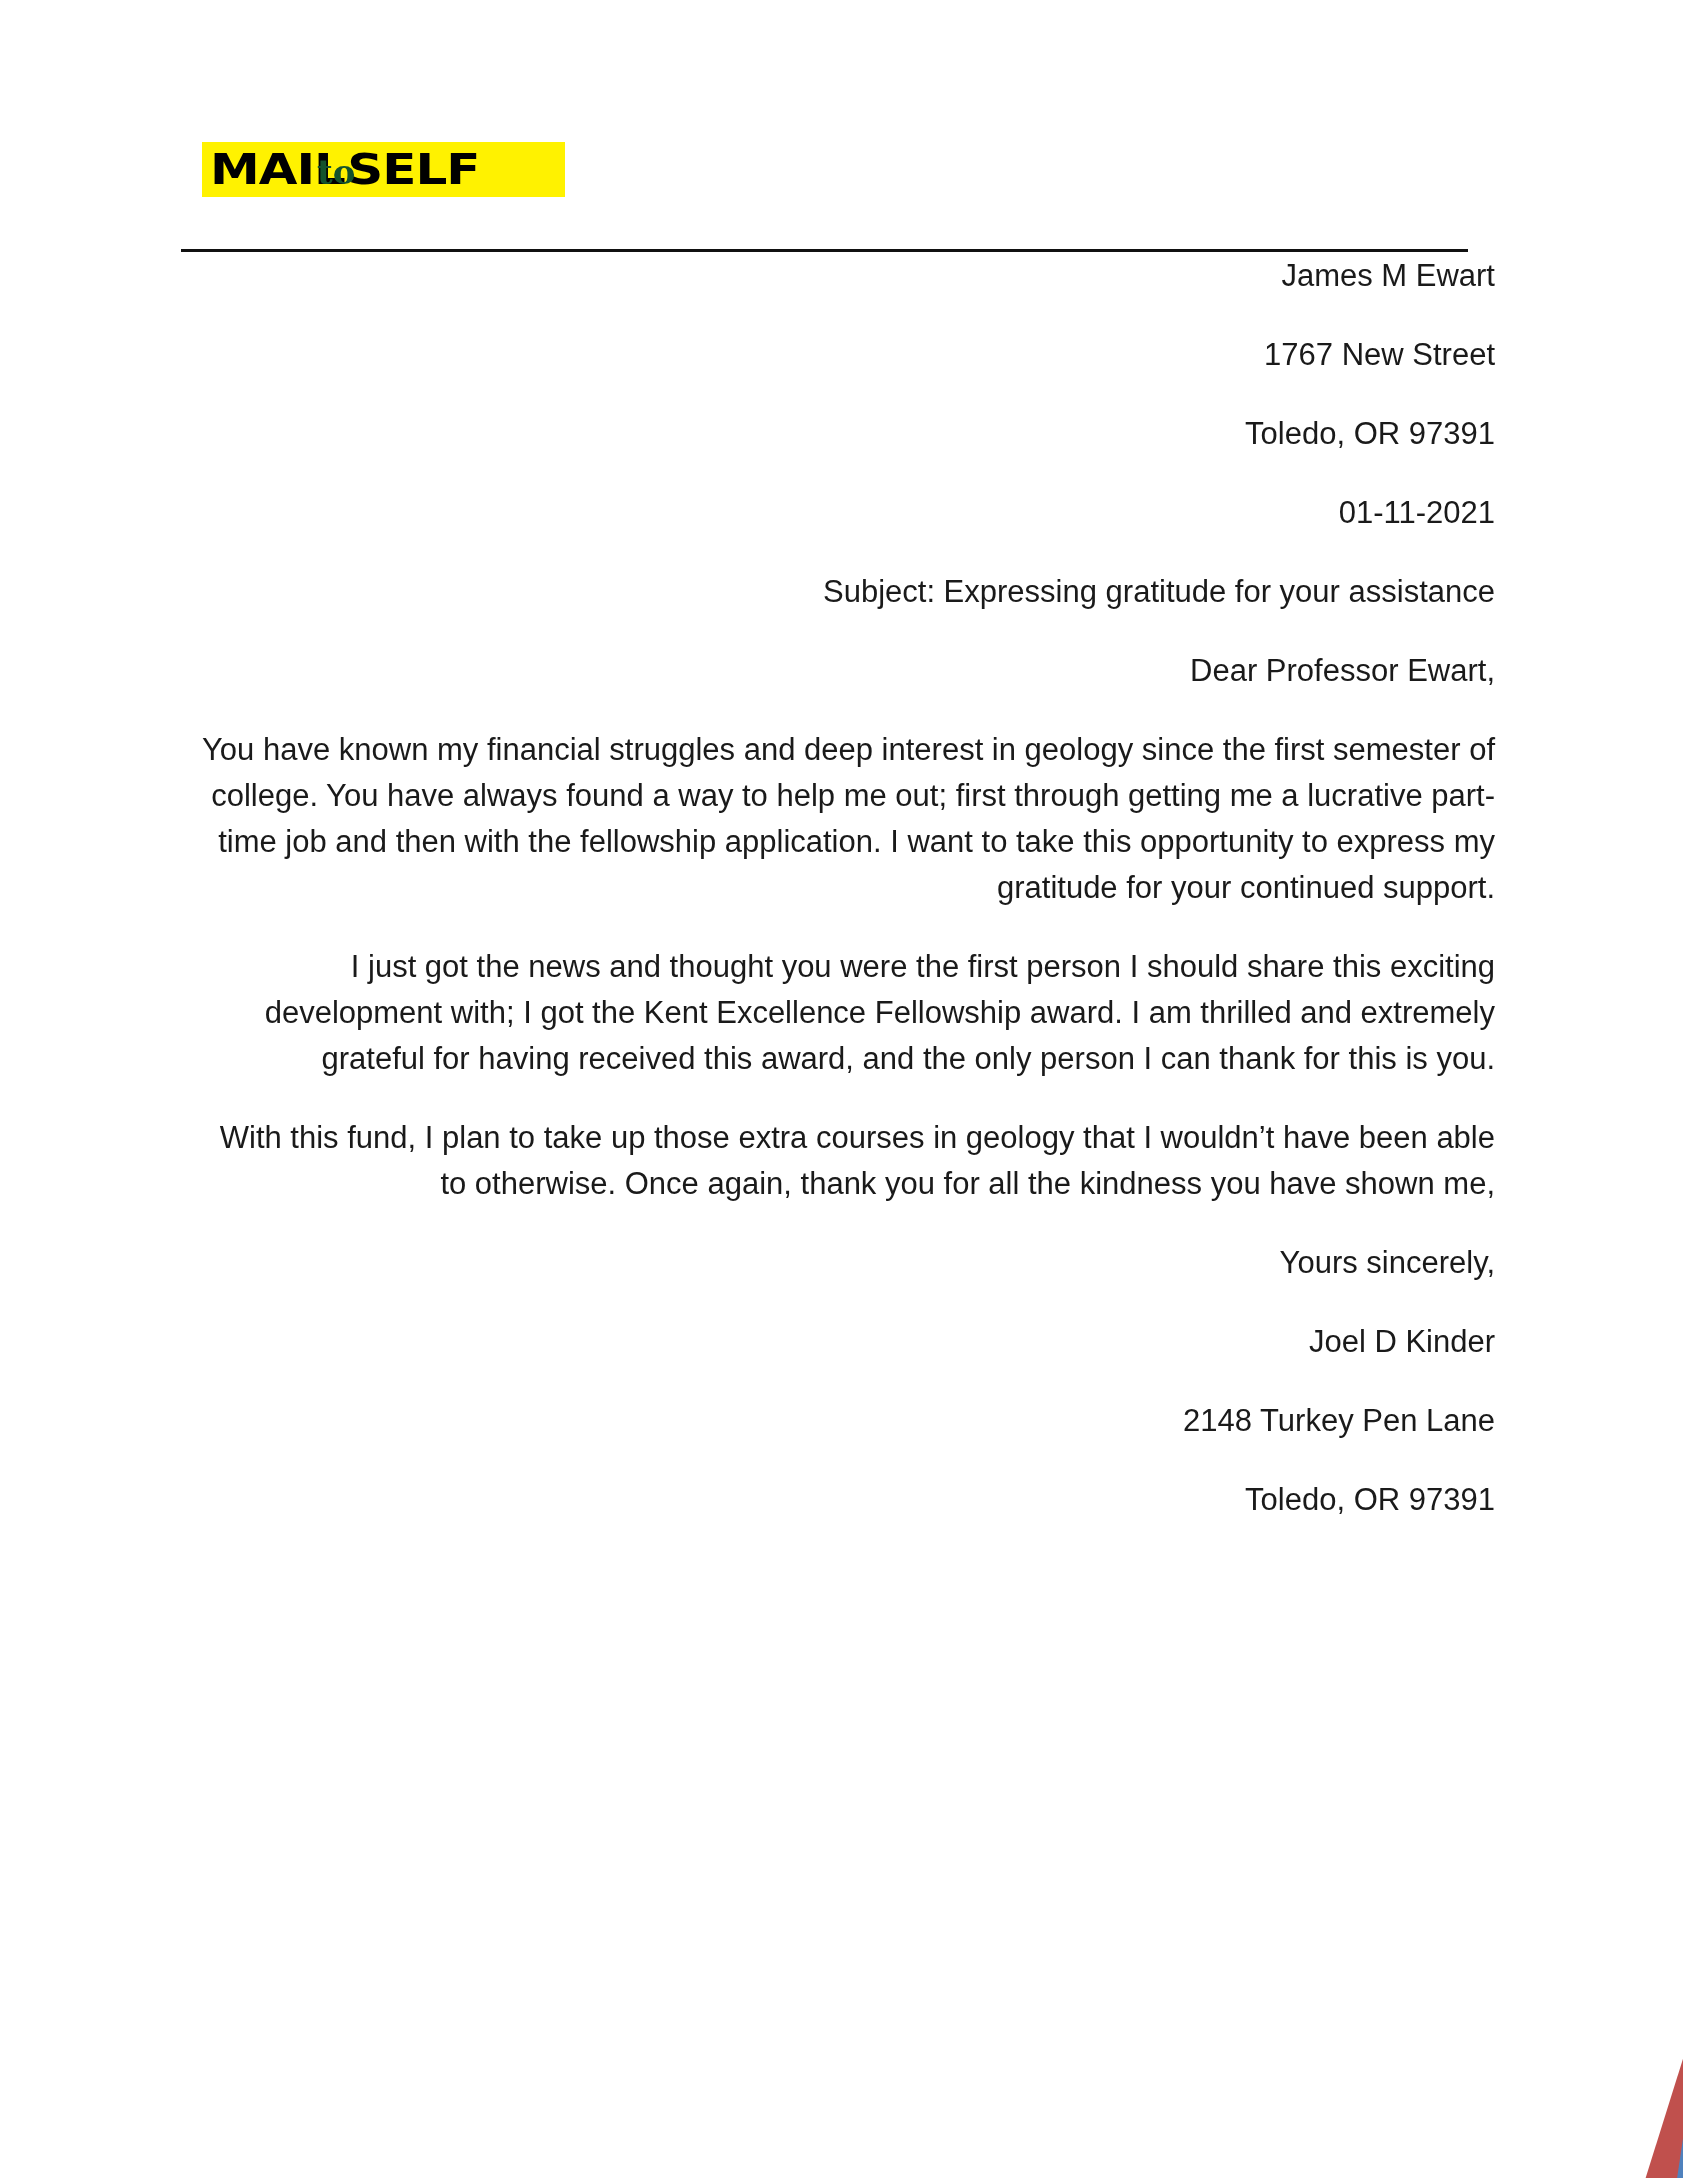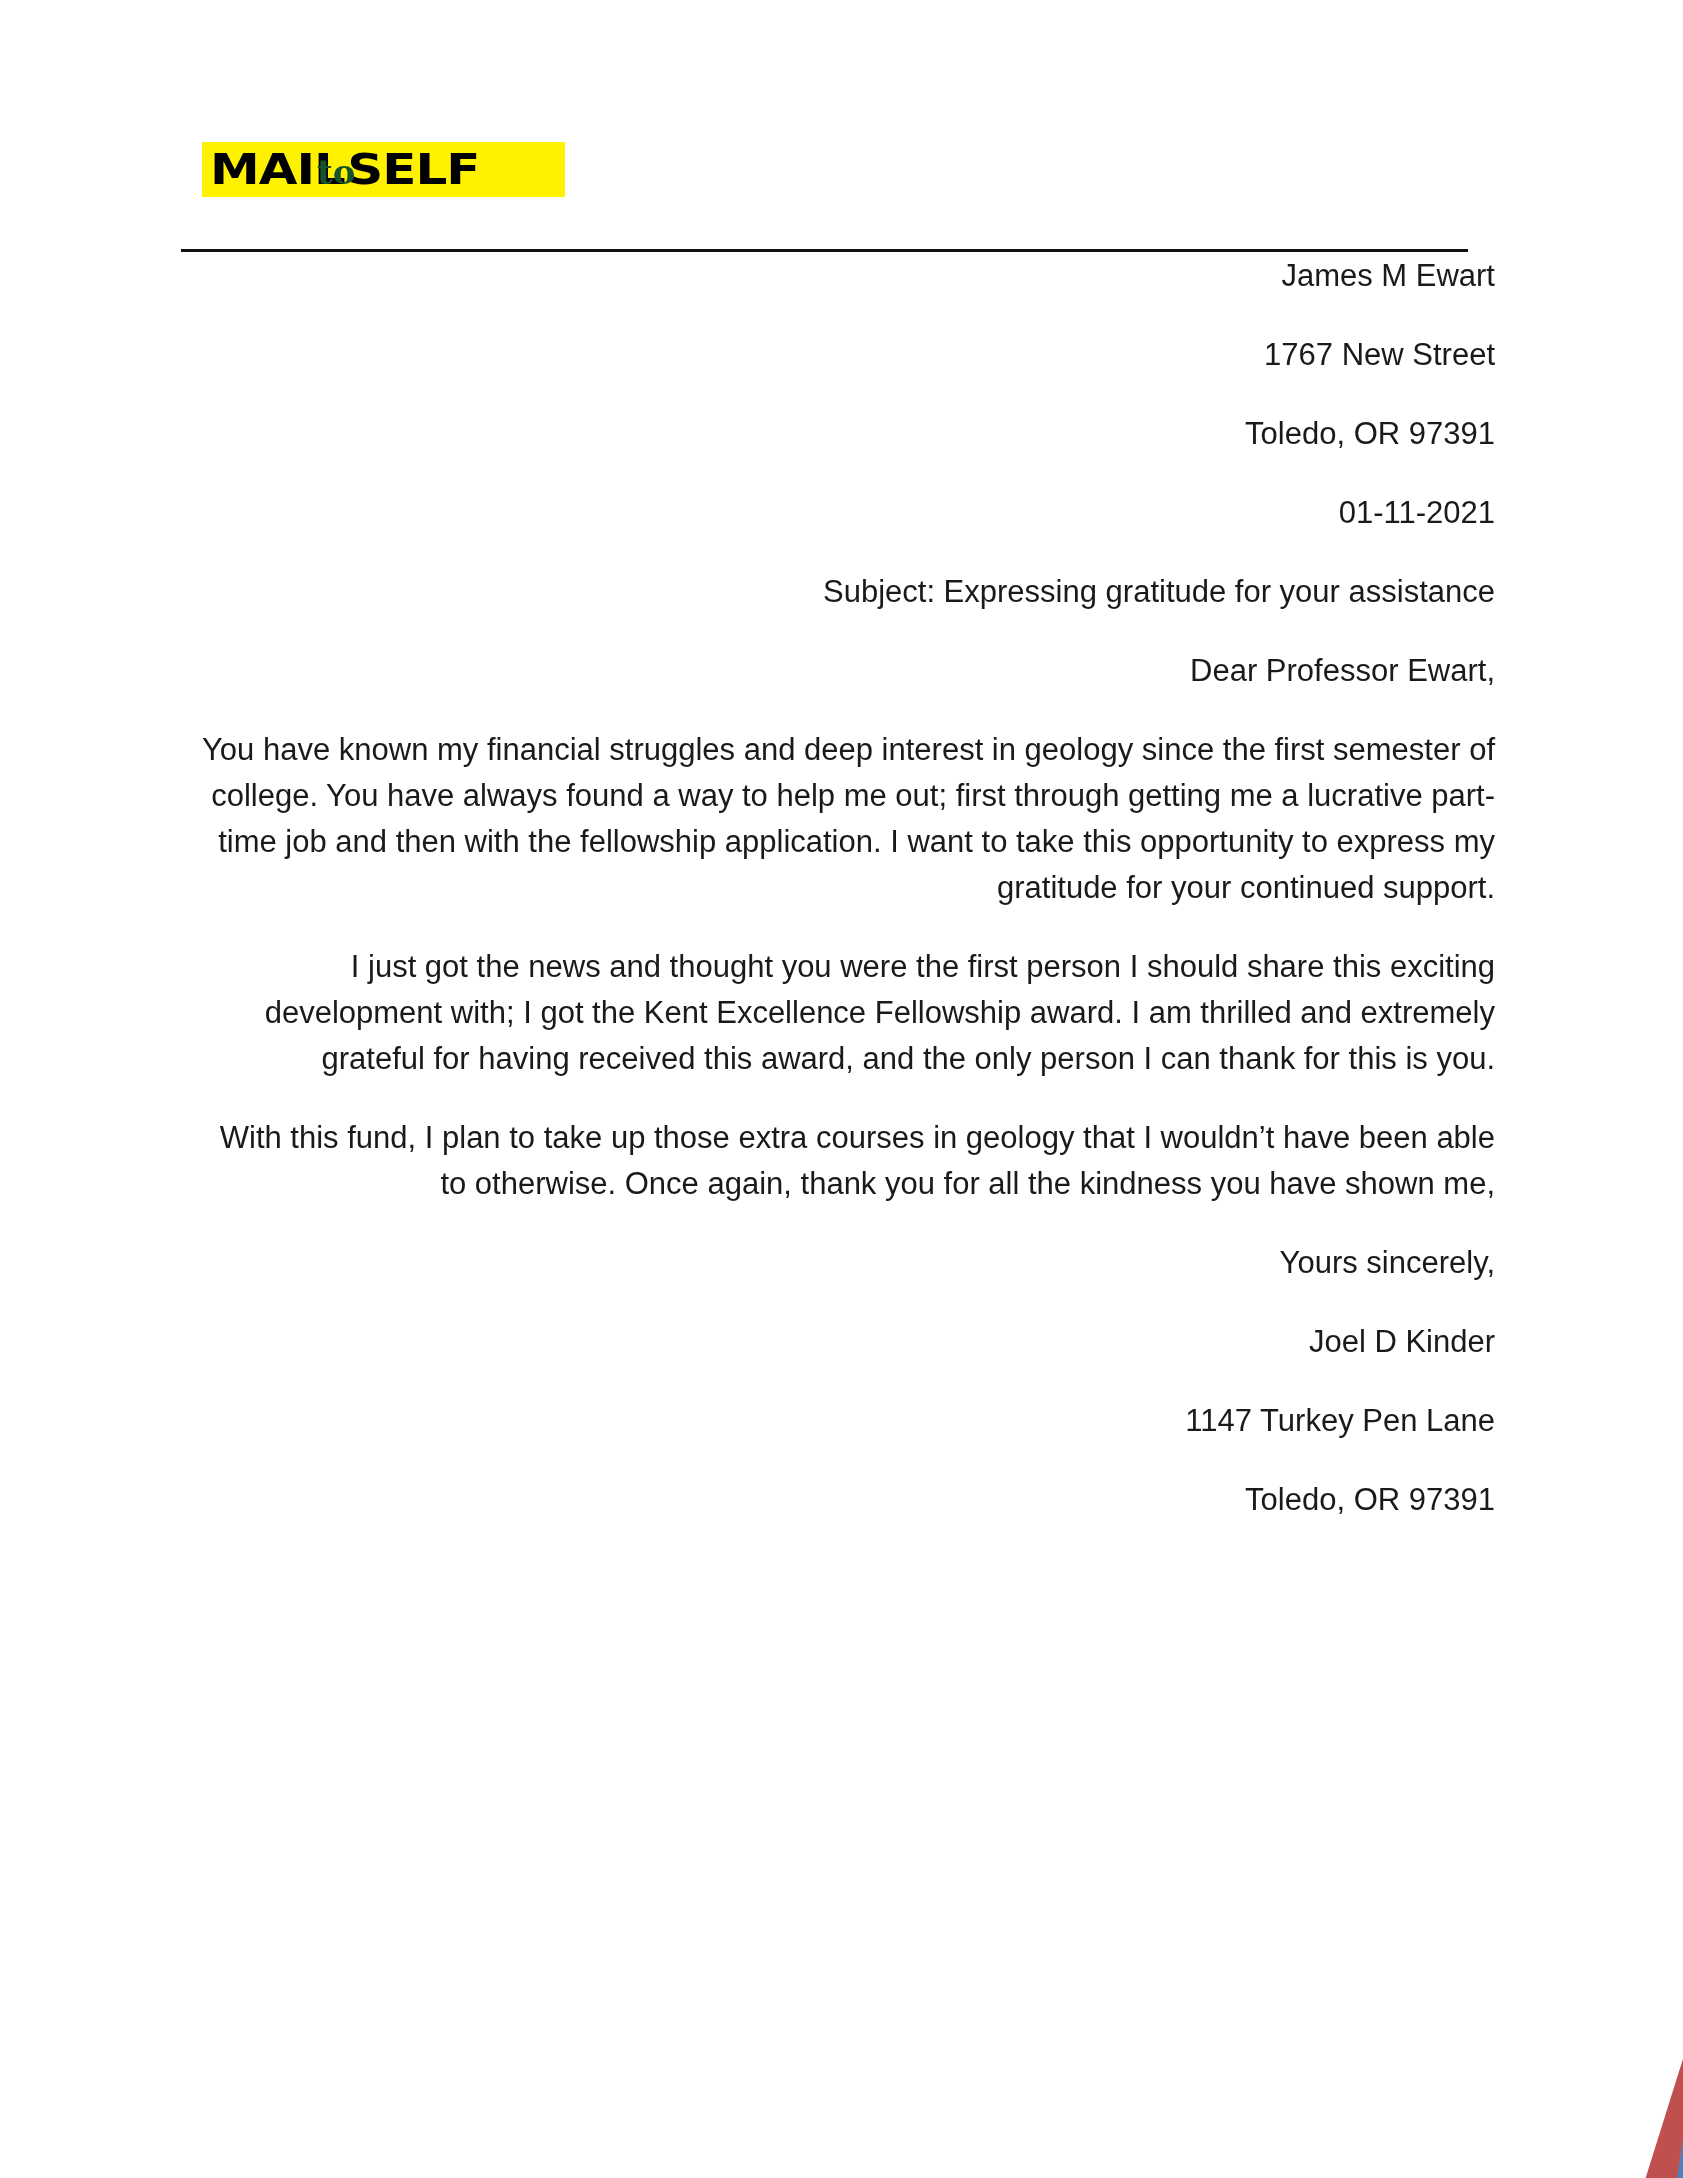--- a/index.html
+++ b/index.html
@@ -94,21 +94,21 @@
   <p>1767 New Street</p>
   <p>Toledo, OR 97391</p>
   <p>01-11-2021</p>
   <p>Subject: Expressing gratitude for your assistance</p>
   <p>Dear Professor Ewart,</p>
   <p>You have known my financial struggles and deep interest in geology since the first semester of college. You have always found a way to help me out; first through getting me a lucrative part-time job and then with the fellowship application. I want to take this opportunity to express my gratitude for your continued support.</p>
   <p>I just got the news and thought you were the first person I should share this exciting development with; I got the Kent Excellence Fellowship award. I am thrilled and extremely grateful for having received this award, and the only person I can thank for this is you.</p>
   <p>With this fund, I plan to take up those extra courses in geology that I wouldn’t have been able to otherwise. Once again, thank you for all the kindness you have shown me,</p>
   <p>Yours sincerely,</p>
   <p>Joel D Kinder</p>
-  <p>1147 Turkey Pen Lane</p>
+  <p>2148 Turkey Pen Lane</p>
   <p>Toledo, OR 97391</p>
 </div>
 
 <svg class="corner" viewBox="0 0 60 140" preserveAspectRatio="none">
   <polygon id="wedge-red" points="60,20 60,140 22,140" fill="#c0504d"></polygon>
   <polygon id="wedge-blue" points="60,100 60,140 54,140" fill="#4f81bd"></polygon>
 </svg>
 
 
 </body></html>

